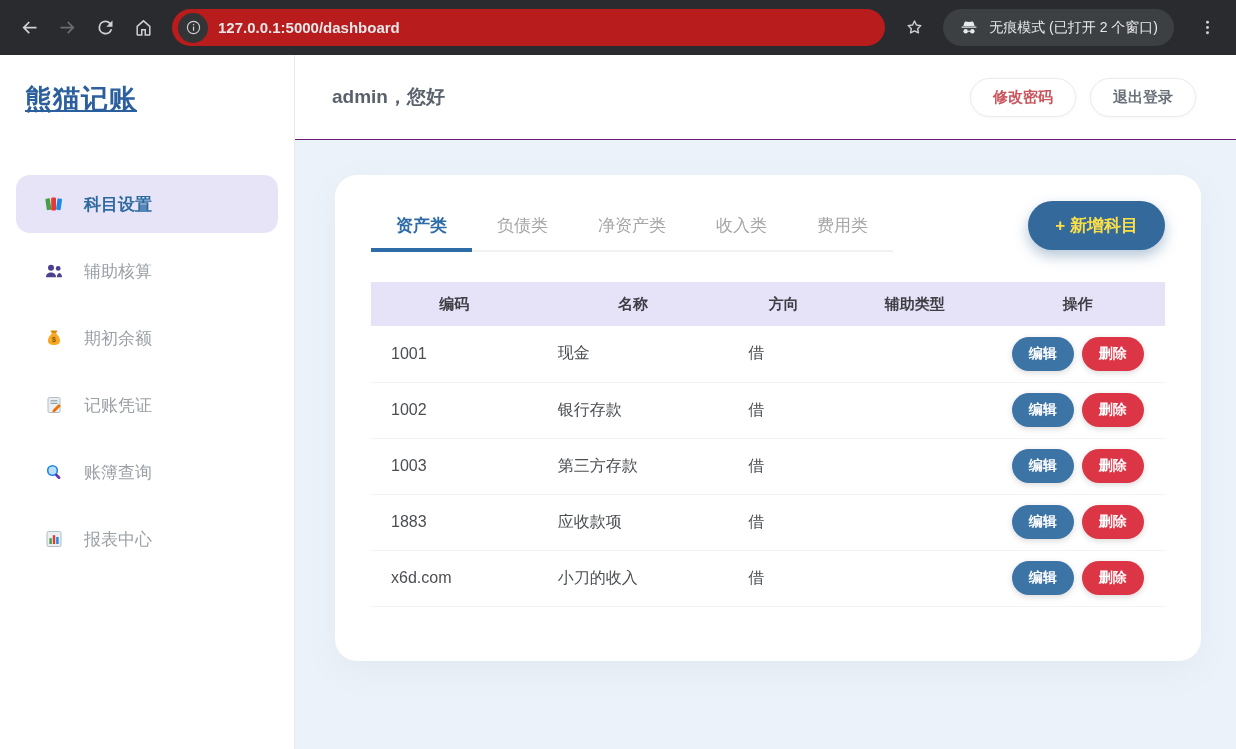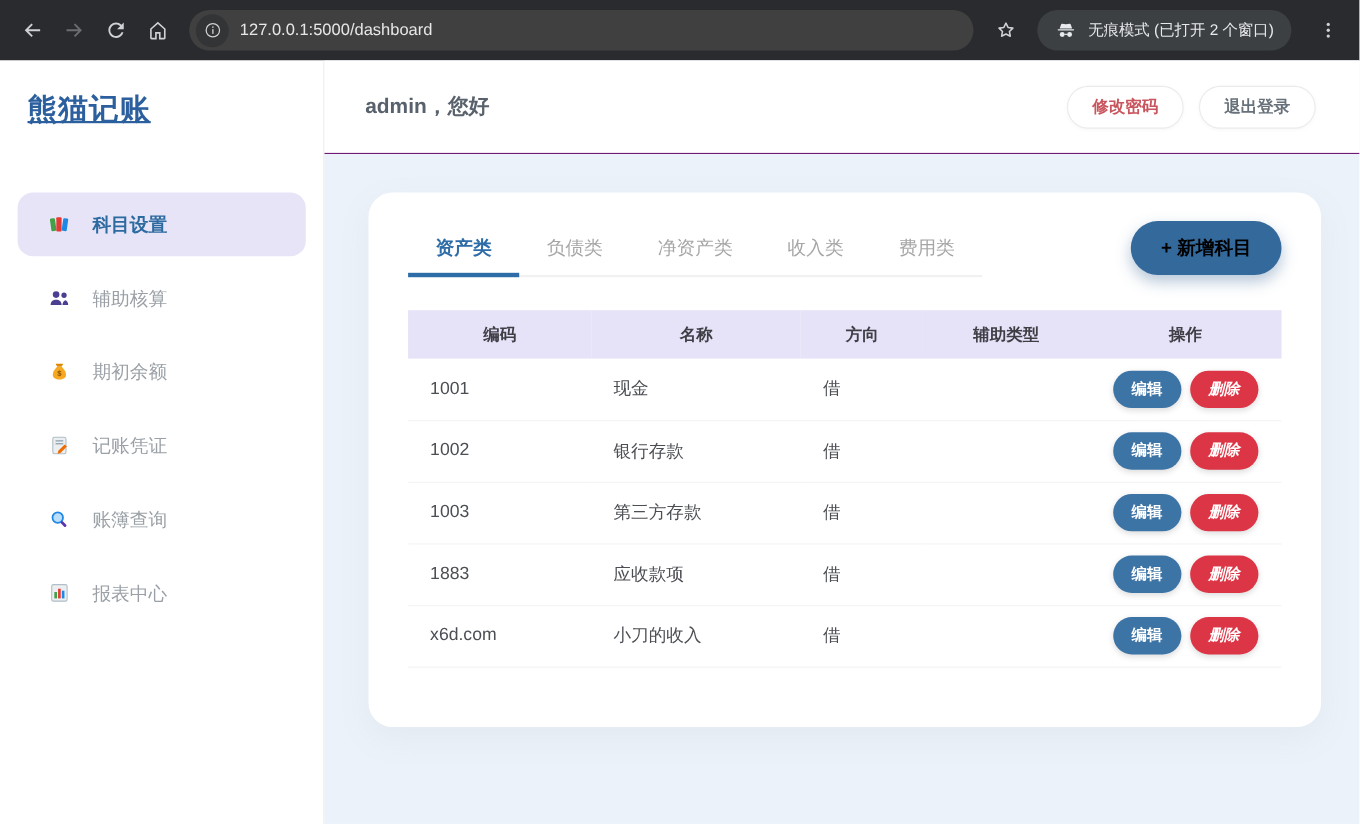--- a/index.html
+++ b/index.html
@@ -13,21 +13,21 @@
     --page-bg:#ecf2f9;
   }
   *{box-sizing:border-box;margin:0;padding:0;}
   html,body{width:1236px;height:749px;overflow:hidden;}
   body{font-family:"Liberation Sans","DejaVu Sans",sans-serif;background:#fff;}
 
   
   .toolbar{height:55px;background:#2a2b2e;display:flex;align-items:center;padding:0 10px;}
   .tb-btn{width:38px;height:38px;display:flex;align-items:center;justify-content:center;border-radius:50%;cursor:pointer;flex:none;}
   .tb-btn svg{width:21px;height:21px;}
-  .url-pill{flex:1;height:37px;background:#404040;border-radius:19px;display:flex;align-items:center;margin:0 10px;padding:0 6px;min-width:0;}
+  .url-pill{flex:1;height:37px;background:#b91c1c;border-radius:19px;display:flex;align-items:center;margin:0 10px;padding:0 6px;min-width:0;font-weight:bold;}
   .url-info{width:30px;height:30px;border-radius:50%;display:flex;align-items:center;justify-content:center;background:#333436;flex:none;}
   .url-info svg{width:17px;height:17px;}
   .url-text{color:#e6e7e9;font-size:15px;margin-left:10px;white-space:nowrap;}
   .incog-chip{height:37px;background:#3d4043;border-radius:19px;display:flex;align-items:center;gap:10px;padding:0 16px;margin:0 14px 0 10px;flex:none;}
   .incog-chip svg{width:20px;height:20px;}
   .incog-label{color:#e8e9ea;font-size:14px;white-space:nowrap;}
 
   
   .app{display:flex;height:694px;}
   .sidebar{width:295px;background:#fff;border-right:1px solid #e9eaee;flex:none;}
@@ -46,34 +46,34 @@
   .pill-btn.pwd{color:var(--danger-text);}
   .pill-btn.logout{color:#68717a;}
 
   .content{padding:35px 35px 0 40px;}
   .card{background:#fff;border-radius:22px;box-shadow:0 10px 30px rgba(120,140,170,.08);padding:24px 36px;height:486px;}
 
   .tabs-row{display:flex;align-items:center;justify-content:space-between;}
   .tab-bar{display:flex;border-bottom:2px solid #f1f1f1;}
   .tab{padding:15px 25px 11px;font-size:17px;color:#a6a6a6;cursor:pointer;margin-bottom:-2px;border-bottom:4px solid transparent;white-space:nowrap;}
   .tab.active{color:var(--accent);font-weight:bold;border-bottom-color:var(--accent);}
-  .add-btn{background:#34699c;color:#000000;font-weight:bold;font-size:17px;padding:13px 27px;border:none;border-radius:26px;cursor:pointer;box-shadow:0 6px 14px rgba(40,90,140,.35);margin-left:24px;white-space:nowrap;font-family:inherit;}
+  .add-btn{background:#34699c;color:#fde047;font-weight:bold;font-size:17px;padding:13px 27px;border:none;border-radius:26px;cursor:pointer;box-shadow:0 6px 14px rgba(40,90,140,.35);margin-left:24px;white-space:nowrap;font-family:inherit;}
 
   table{width:100%;border-collapse:collapse;margin-top:30px;}
   thead th{background:var(--table-header-bg);height:44px;font-size:15px;font-weight:bold;color:#3e3e45;text-align:center;padding:0 6px;}
   thead th:nth-child(1){width:21%;}
   thead th:nth-child(2){width:24%;}
   thead th:nth-child(3){width:14%;}
   thead th:nth-child(4){width:19%;}
   thead th:nth-child(5){width:22%;}
   tbody td{height:56px;padding-left:20px;border-bottom:1px solid #f3f3f5;font-size:16px;color:#4b4e53;text-align:left;}
   tbody td.actions{text-align:center;padding-left:0;white-space:nowrap;}
   .action-btn{display:inline-block;padding:8px 17px;border-radius:18px;border:none;color:#fff;font-size:14px;font-weight:bold;margin:0 4px;cursor:pointer;box-shadow:0 2px 6px rgba(0,0,0,.15);font-family:inherit;}
   .btn-edit{background:var(--edit-color);}
-  .btn-del{background:var(--delete-color);font-style:italic;}
+  .btn-del{background:var(--delete-color);}
 </style>
 </head>
 <body>
 
 <div class="toolbar">
   <div class="tb-btn">
     <svg viewBox="0 0 24 24">
         <path d="M20 11H7.8l4.6-4.6L11 5l-7 7 7 7 1.4-1.4L7.8 13H20z" fill="#cfd1d4"></path>
       </svg>
   </div>

